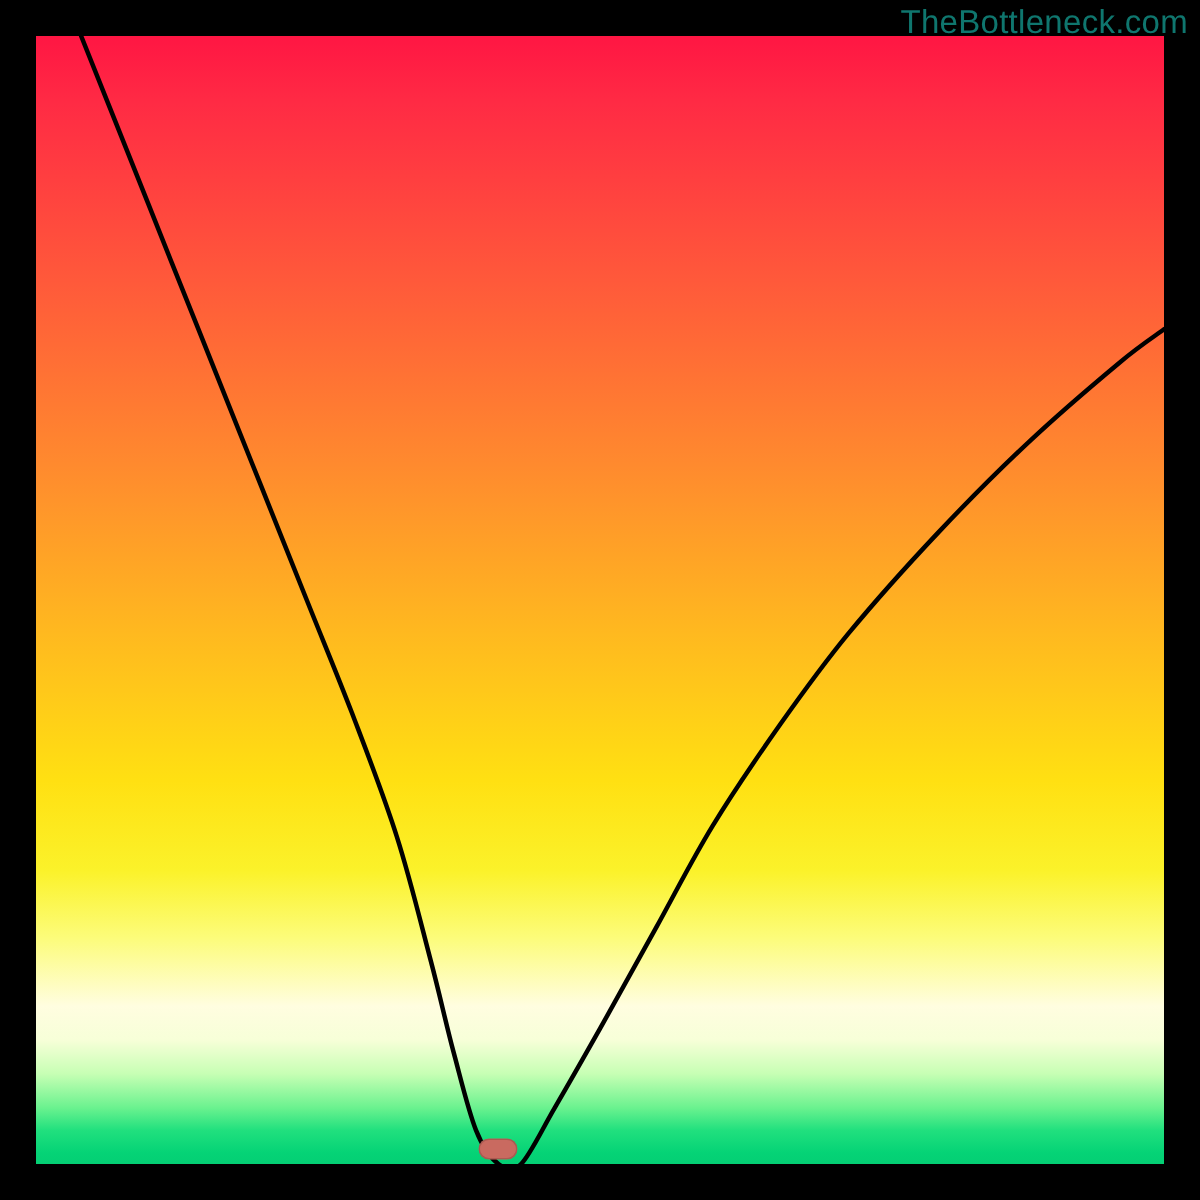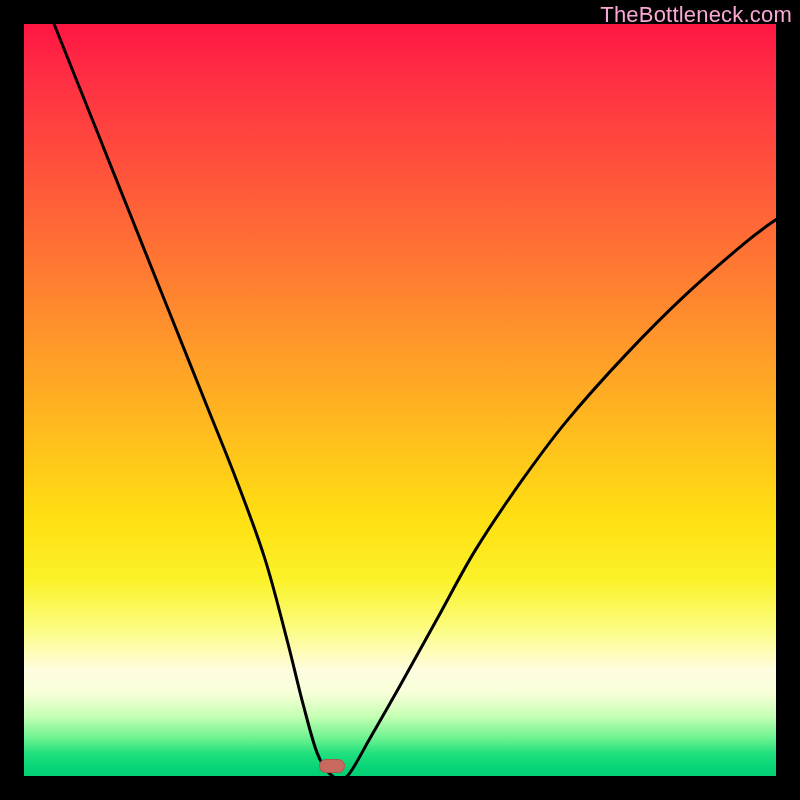--- a/index.html
+++ b/index.html
@@ -40,21 +40,21 @@
       #6bf28f 95%,
       #21e07e 97%,
       #05d376 99%,
       #04cf74 100%
     );
   }
   .watermark {
     position: absolute;
     top: 2px;
     right: 8px;
-    color: #f9a8d4;
+    color: #0f766e;
     font-size: 22px;
     letter-spacing: 0.2px;
     font-weight: 500;
     user-select: none;
   }
   svg.curve {
     position: absolute;
     left: 0;
     top: 0;
     width: 752px;

